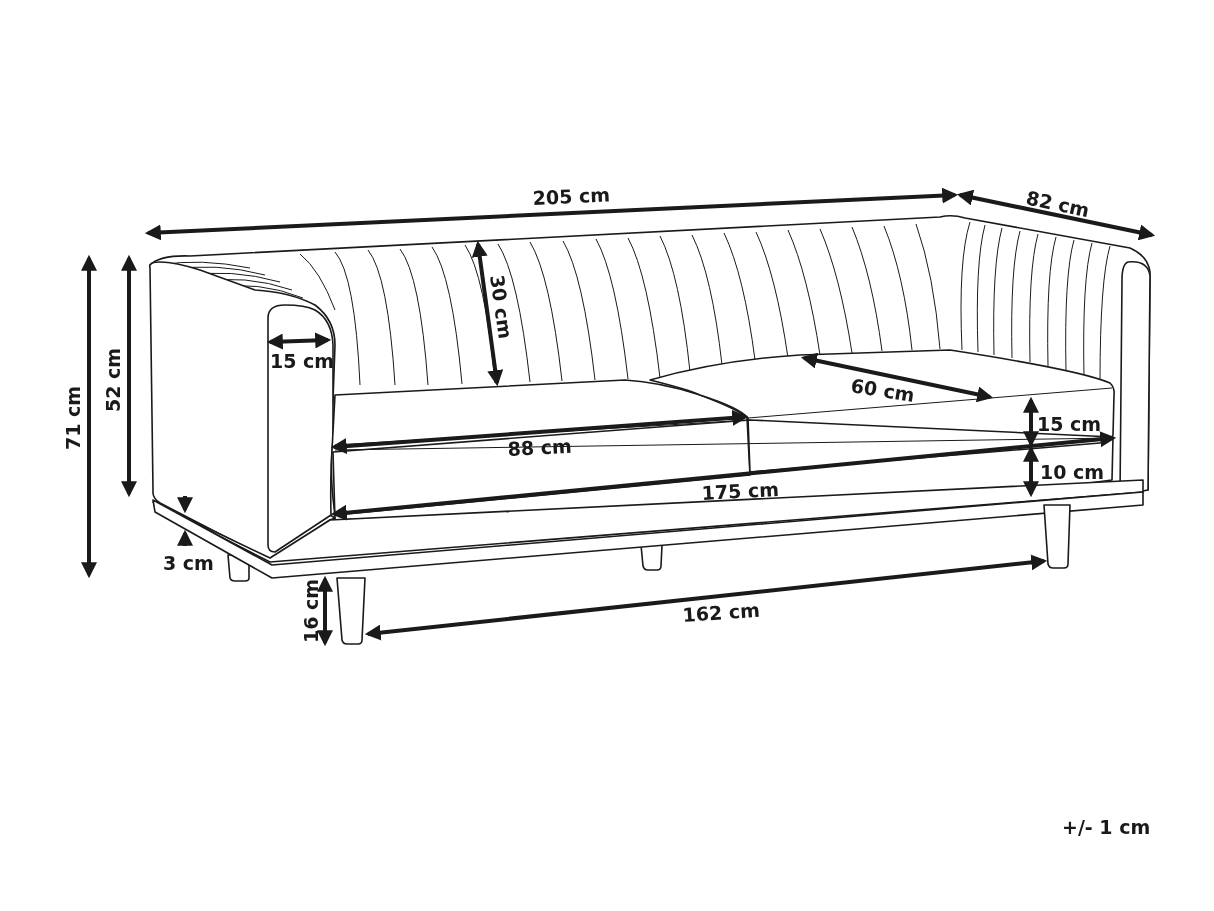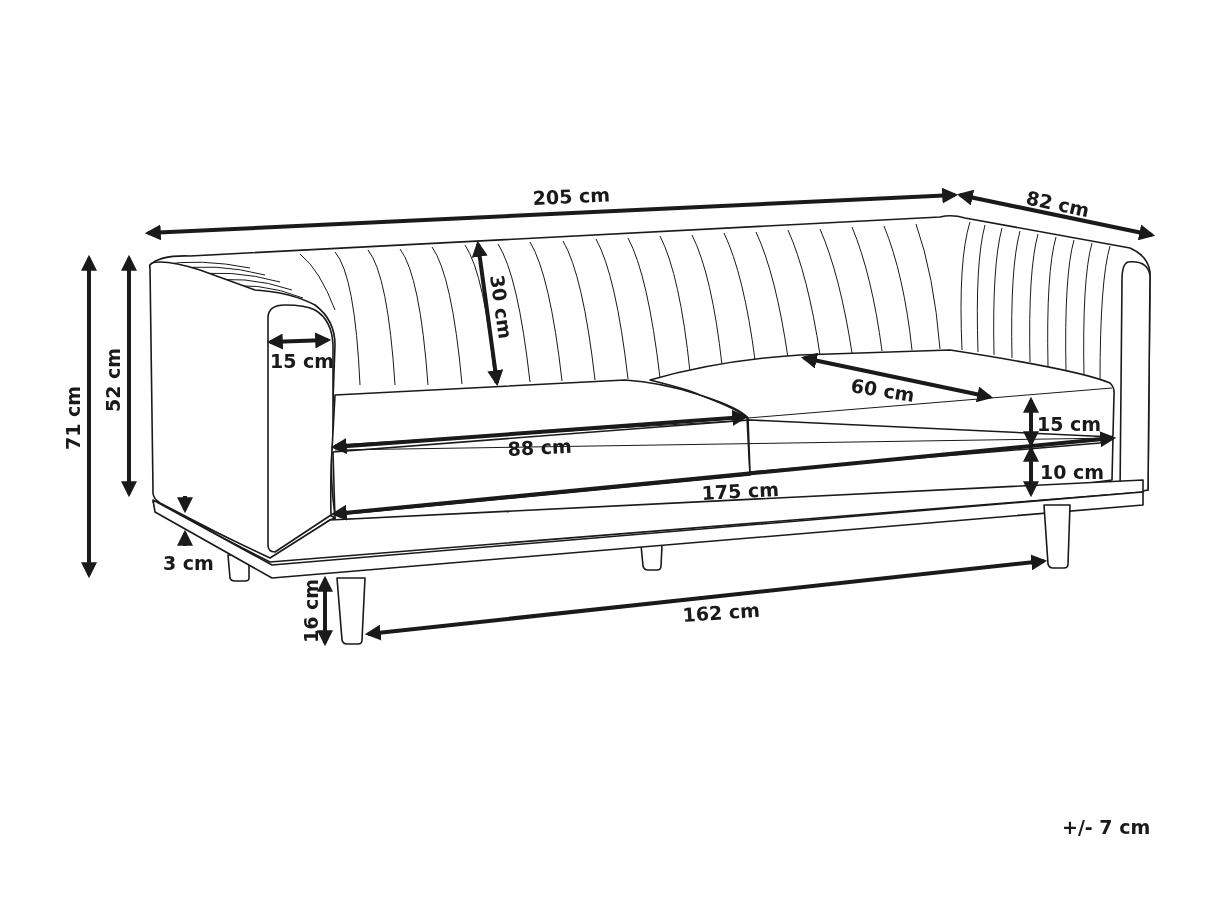--- a/index.html
+++ b/index.html
@@ -124,13 +124,13 @@
     <text x="702" y="500" transform="rotate(-3 702 500)">175 cm</text>
     <text x="1037" y="431">15 cm</text>
     <text x="1040" y="479">10 cm</text>
     <text x="163" y="570">3 cm</text>
     <text x="318" y="643" transform="rotate(-90 318 643)">16 cm</text>
     <text x="683" y="622" transform="rotate(-4 683 622)">162 cm</text>
   </g>
 </svg>
 </div>
 
-<div class="tol">+/- 7 cm</div>
+<div class="tol">+/- 1 cm</div>
 
 </body></html>

